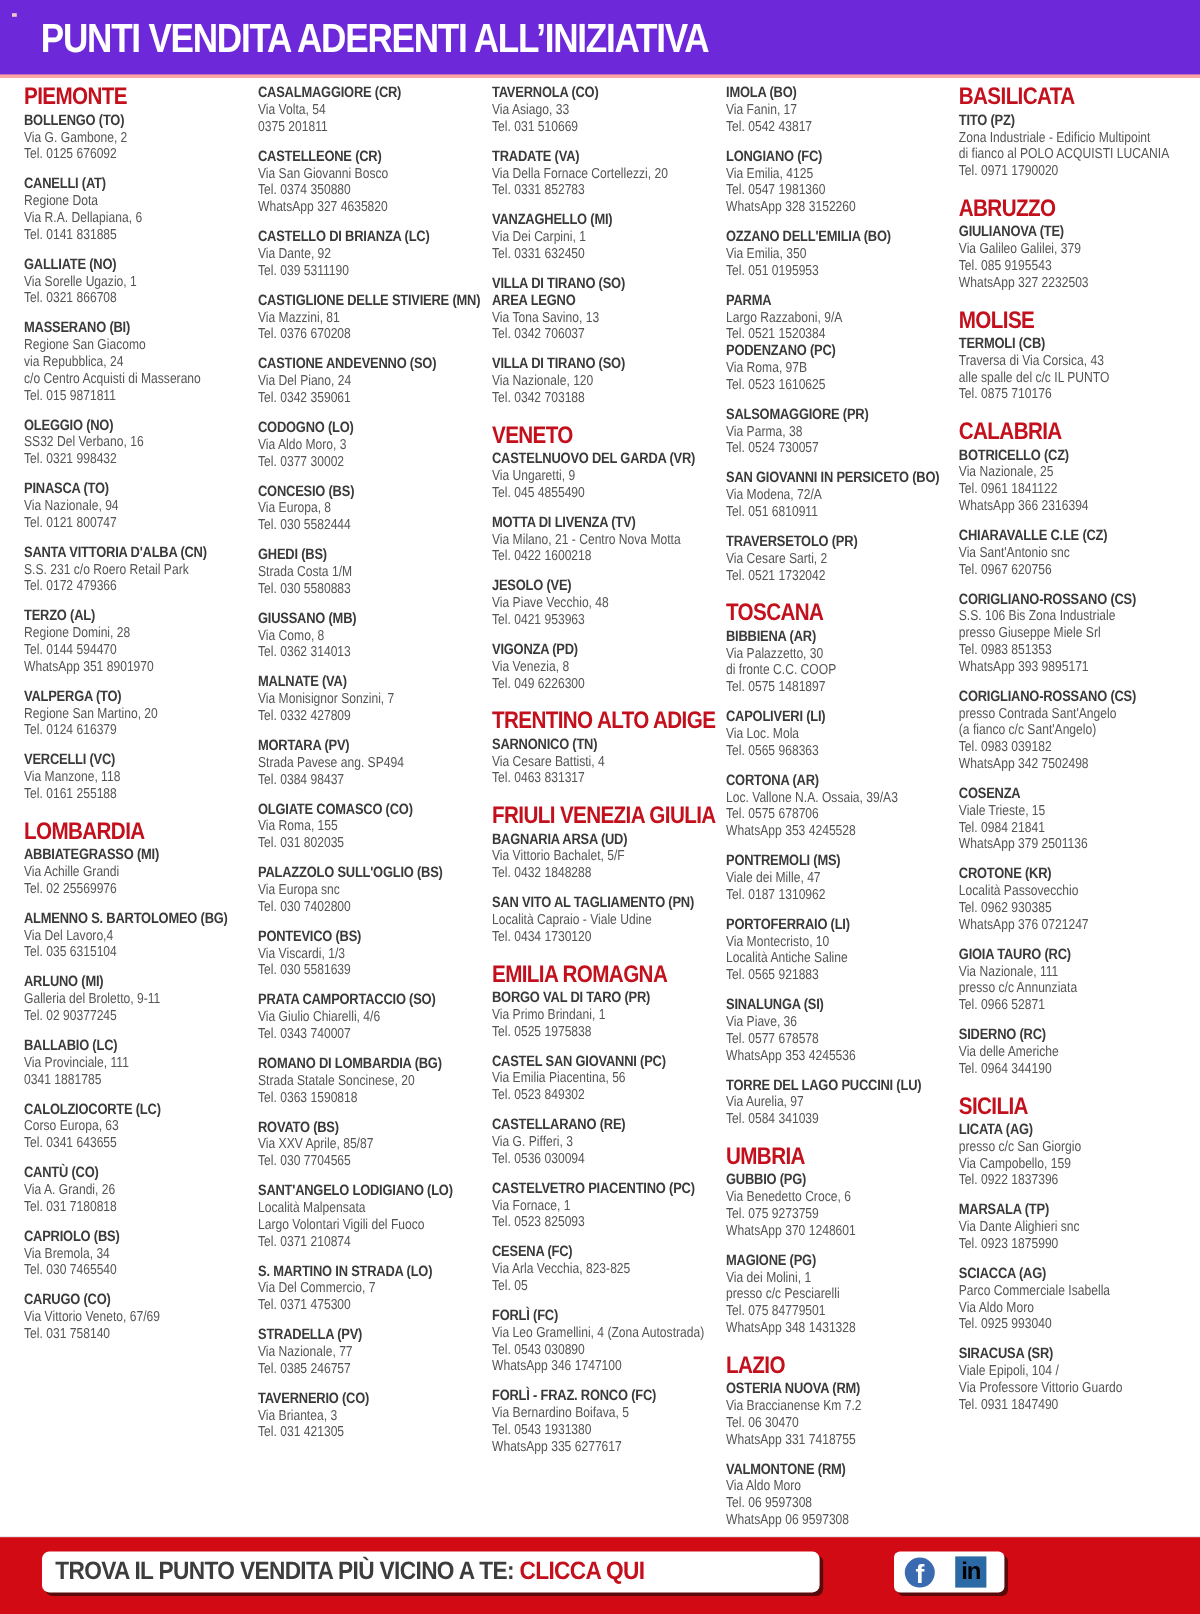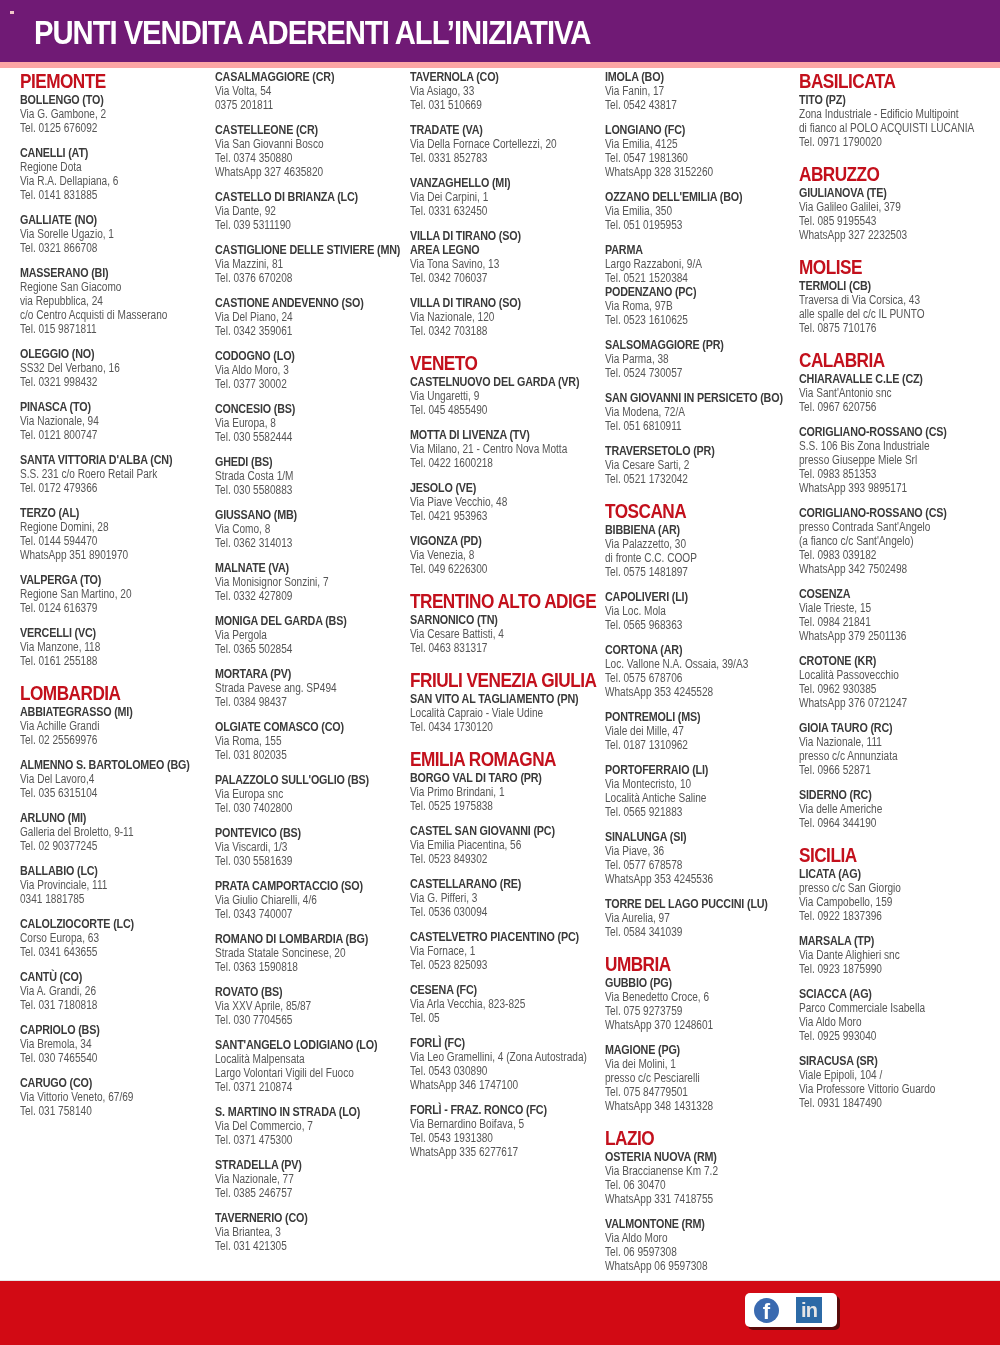--- a/index.html
+++ b/index.html
@@ -1,35 +1,35 @@
 <!DOCTYPE html>
 <html><head>
 <meta charset="utf-8">
 <style>
   html, body { margin:0; padding:0; }
   body { width:1000px; height:1345px; background:#ffffff; position:relative; overflow:hidden; font-family:"Liberation Sans", sans-serif; }
-  .topbar { position:absolute; left:0; top:0; width:1000px; height:62px; background:#701a75; border-bottom:6px solid #fca5a5; }
+  .topbar { position:absolute; left:0; top:0; width:1000px; height:62px; background:#6d28d9; border-bottom:3px solid #fca5a5; }
   .topbar .dot { position:absolute; left:10px; top:11px; width:4px; height:3px; background:#f1c8c8; }
   .topbar h1 { position:absolute; left:34px; top:9px; margin:0; color:#ffffff; font-family:"Liberation Sans", sans-serif; font-weight:bold; font-size:34px; letter-spacing:-1.2px; transform:scaleX(0.86); transform-origin:left center; white-space:nowrap; line-height:46px; }
   .content { position:absolute; left:0; top:62px; width:904px; height:1213px; }
   .col { position:absolute; top:8px; width:195px; }
   .col-1 { left:20px; } .col-2 { left:215px; } .col-3 { left:410px; } .col-4 { left:605px; } .col-5 { left:799px; width:200px; }
   .region-title { color:#c3101c; font-weight:bold; font-size:20px; line-height:22px; letter-spacing:-0.6px; transform:scaleX(0.86); transform-origin:left center; white-space:nowrap; margin:0 0 1px 0; }
   .store { margin:0 0 11px 0; }
   .store.tight { margin-bottom:0; }
   .store-name { color:#3a3a3a; font-weight:bold; font-size:12.5px; line-height:14px; letter-spacing:-0.2px; transform:scaleX(0.86); transform-origin:left center; white-space:nowrap; }
   .store-line { color:#555555; font-size:12px; line-height:14px; transform:scaleX(0.84); transform-origin:left center; white-space:nowrap; }
   .region-gap { height:3px; }
   .footer { position:absolute; left:0; top:1280px; width:1000px; height:65px; background:#d20a14; border-top:1px solid #e6e6e6; }
   .cta { position:absolute; left:35px; top:12px; width:648px; height:34px; background:#ffffff; border-radius:6px; box-shadow:3px 3px 0 #5a0a0a; display:flex; align-items:center; }
   .cta-text { margin-left:11px; font-weight:bold; font-size:21px; color:#3d3d3d; letter-spacing:-0.6px; transform:scaleX(0.9); transform-origin:left center; white-space:nowrap; }
   .cta-link { color:#c3101c; }
   .social { position:absolute; left:745px; top:12px; width:92px; height:34px; background:#ffffff; border-radius:5px; box-shadow:3px 3px 0 #5a0a0a; }
   .fb { position:absolute; left:9px; top:5px; width:25px; height:25px; border-radius:50%; background:#3a6ab0; color:#fff; font-weight:bold; font-size:22px; line-height:28px; text-align:center; overflow:hidden; }
-  .li { position:absolute; left:51px; top:4px; width:26px; height:26px; background:#2c6aa6; color:#e5e5e5; font-weight:bold; font-size:20px; line-height:26px; text-align:center; letter-spacing:-1px; }
+  .li { position:absolute; left:51px; top:4px; width:26px; height:26px; background:#2c6aa6; color:#000000; font-weight:bold; font-size:20px; line-height:26px; text-align:center; letter-spacing:-1px; }
 </style>
 </head>
 <body>
 
 <div class="topbar">
   <span class="dot"></span>
   <h1>PUNTI VENDITA ADERENTI ALL’INIZIATIVA</h1>
 </div>
 
 <div class="content">
@@ -179,25 +179,20 @@
         <div class="store-name">GIUSSANO (MB)</div>
         <div class="store-line">Via Como, 8</div>
         <div class="store-line">Tel. 0362 314013</div>
       </div>
       <div class="store">
         <div class="store-name">MALNATE (VA)</div>
         <div class="store-line">Via Monisignor Sonzini, 7</div>
         <div class="store-line">Tel. 0332 427809</div>
       </div>
       <div class="store">
-        <div class="store-name">MONIGA DEL GARDA (BS)</div>
-        <div class="store-line">Via Pergola</div>
-        <div class="store-line">Tel. 0365 502854</div>
-      </div>
-      <div class="store">
         <div class="store-name">MORTARA (PV)</div>
         <div class="store-line">Strada Pavese ang. SP494</div>
         <div class="store-line">Tel. 0384 98437</div>
       </div>
       <div class="store">
         <div class="store-name">OLGIATE COMASCO (CO)</div>
         <div class="store-line">Via Roma, 155</div>
         <div class="store-line">Tel. 031 802035</div>
       </div>
       <div class="store">
@@ -299,20 +294,25 @@
       </div>
       <div class="region-gap"></div>
       <div class="region-title">TRENTINO ALTO ADIGE</div>
       <div class="store">
         <div class="store-name">SARNONICO (TN)</div>
         <div class="store-line">Via Cesare Battisti, 4</div>
         <div class="store-line">Tel. 0463 831317</div>
       </div>
       <div class="region-gap"></div>
       <div class="region-title">FRIULI VENEZIA GIULIA</div>
+      <div class="store">
+        <div class="store-name">BAGNARIA ARSA (UD)</div>
+        <div class="store-line">Via Vittorio Bachalet, 5/F</div>
+        <div class="store-line">Tel. 0432 1848288</div>
+      </div>
       <div class="store">
         <div class="store-name">SAN VITO AL TAGLIAMENTO (PN)</div>
         <div class="store-line">Località Capraio - Viale Udine</div>
         <div class="store-line">Tel. 0434 1730120</div>
       </div>
       <div class="region-gap"></div>
       <div class="region-title">EMILIA ROMAGNA</div>
       <div class="store">
         <div class="store-name">BORGO VAL DI TARO (PR)</div>
         <div class="store-line">Via Primo Brindani, 1</div>
@@ -486,20 +486,26 @@
       <div class="region-title">MOLISE</div>
       <div class="store">
         <div class="store-name">TERMOLI (CB)</div>
         <div class="store-line">Traversa di Via Corsica, 43</div>
         <div class="store-line">alle spalle del c/c IL PUNTO</div>
         <div class="store-line">Tel. 0875 710176</div>
       </div>
       <div class="region-gap"></div>
       <div class="region-title">CALABRIA</div>
       <div class="store">
+        <div class="store-name">BOTRICELLO (CZ)</div>
+        <div class="store-line">Via Nazionale, 25</div>
+        <div class="store-line">Tel. 0961 1841122</div>
+        <div class="store-line">WhatsApp 366 2316394</div>
+      </div>
+      <div class="store">
         <div class="store-name">CHIARAVALLE C.LE (CZ)</div>
         <div class="store-line">Via Sant'Antonio snc</div>
         <div class="store-line">Tel. 0967 620756</div>
       </div>
       <div class="store">
         <div class="store-name">CORIGLIANO-ROSSANO (CS)</div>
         <div class="store-line">S.S. 106 Bis Zona Industriale</div>
         <div class="store-line">presso Giuseppe Miele Srl</div>
         <div class="store-line">Tel. 0983 851353</div>
         <div class="store-line">WhatsApp 393 9895171</div>
@@ -557,17 +563,20 @@
         <div class="store-name">SIRACUSA (SR)</div>
         <div class="store-line">Viale Epipoli, 104 /</div>
         <div class="store-line">Via Professore Vittorio Guardo</div>
         <div class="store-line">Tel. 0931 1847490</div>
       </div>
       <div class="region-gap"></div>
     </div>
 </div>
 
 <div class="footer">
+  <div class="cta">
+    <span class="cta-text"><span>TROVA IL PUNTO VENDITA PIÙ VICINO A TE: </span><span class="cta-link">CLICCA QUI</span></span>
+  </div>
   <div class="social">
     <span class="fb">f</span>
     <span class="li">in</span>
   </div>
 </div>
 
 </body></html>

